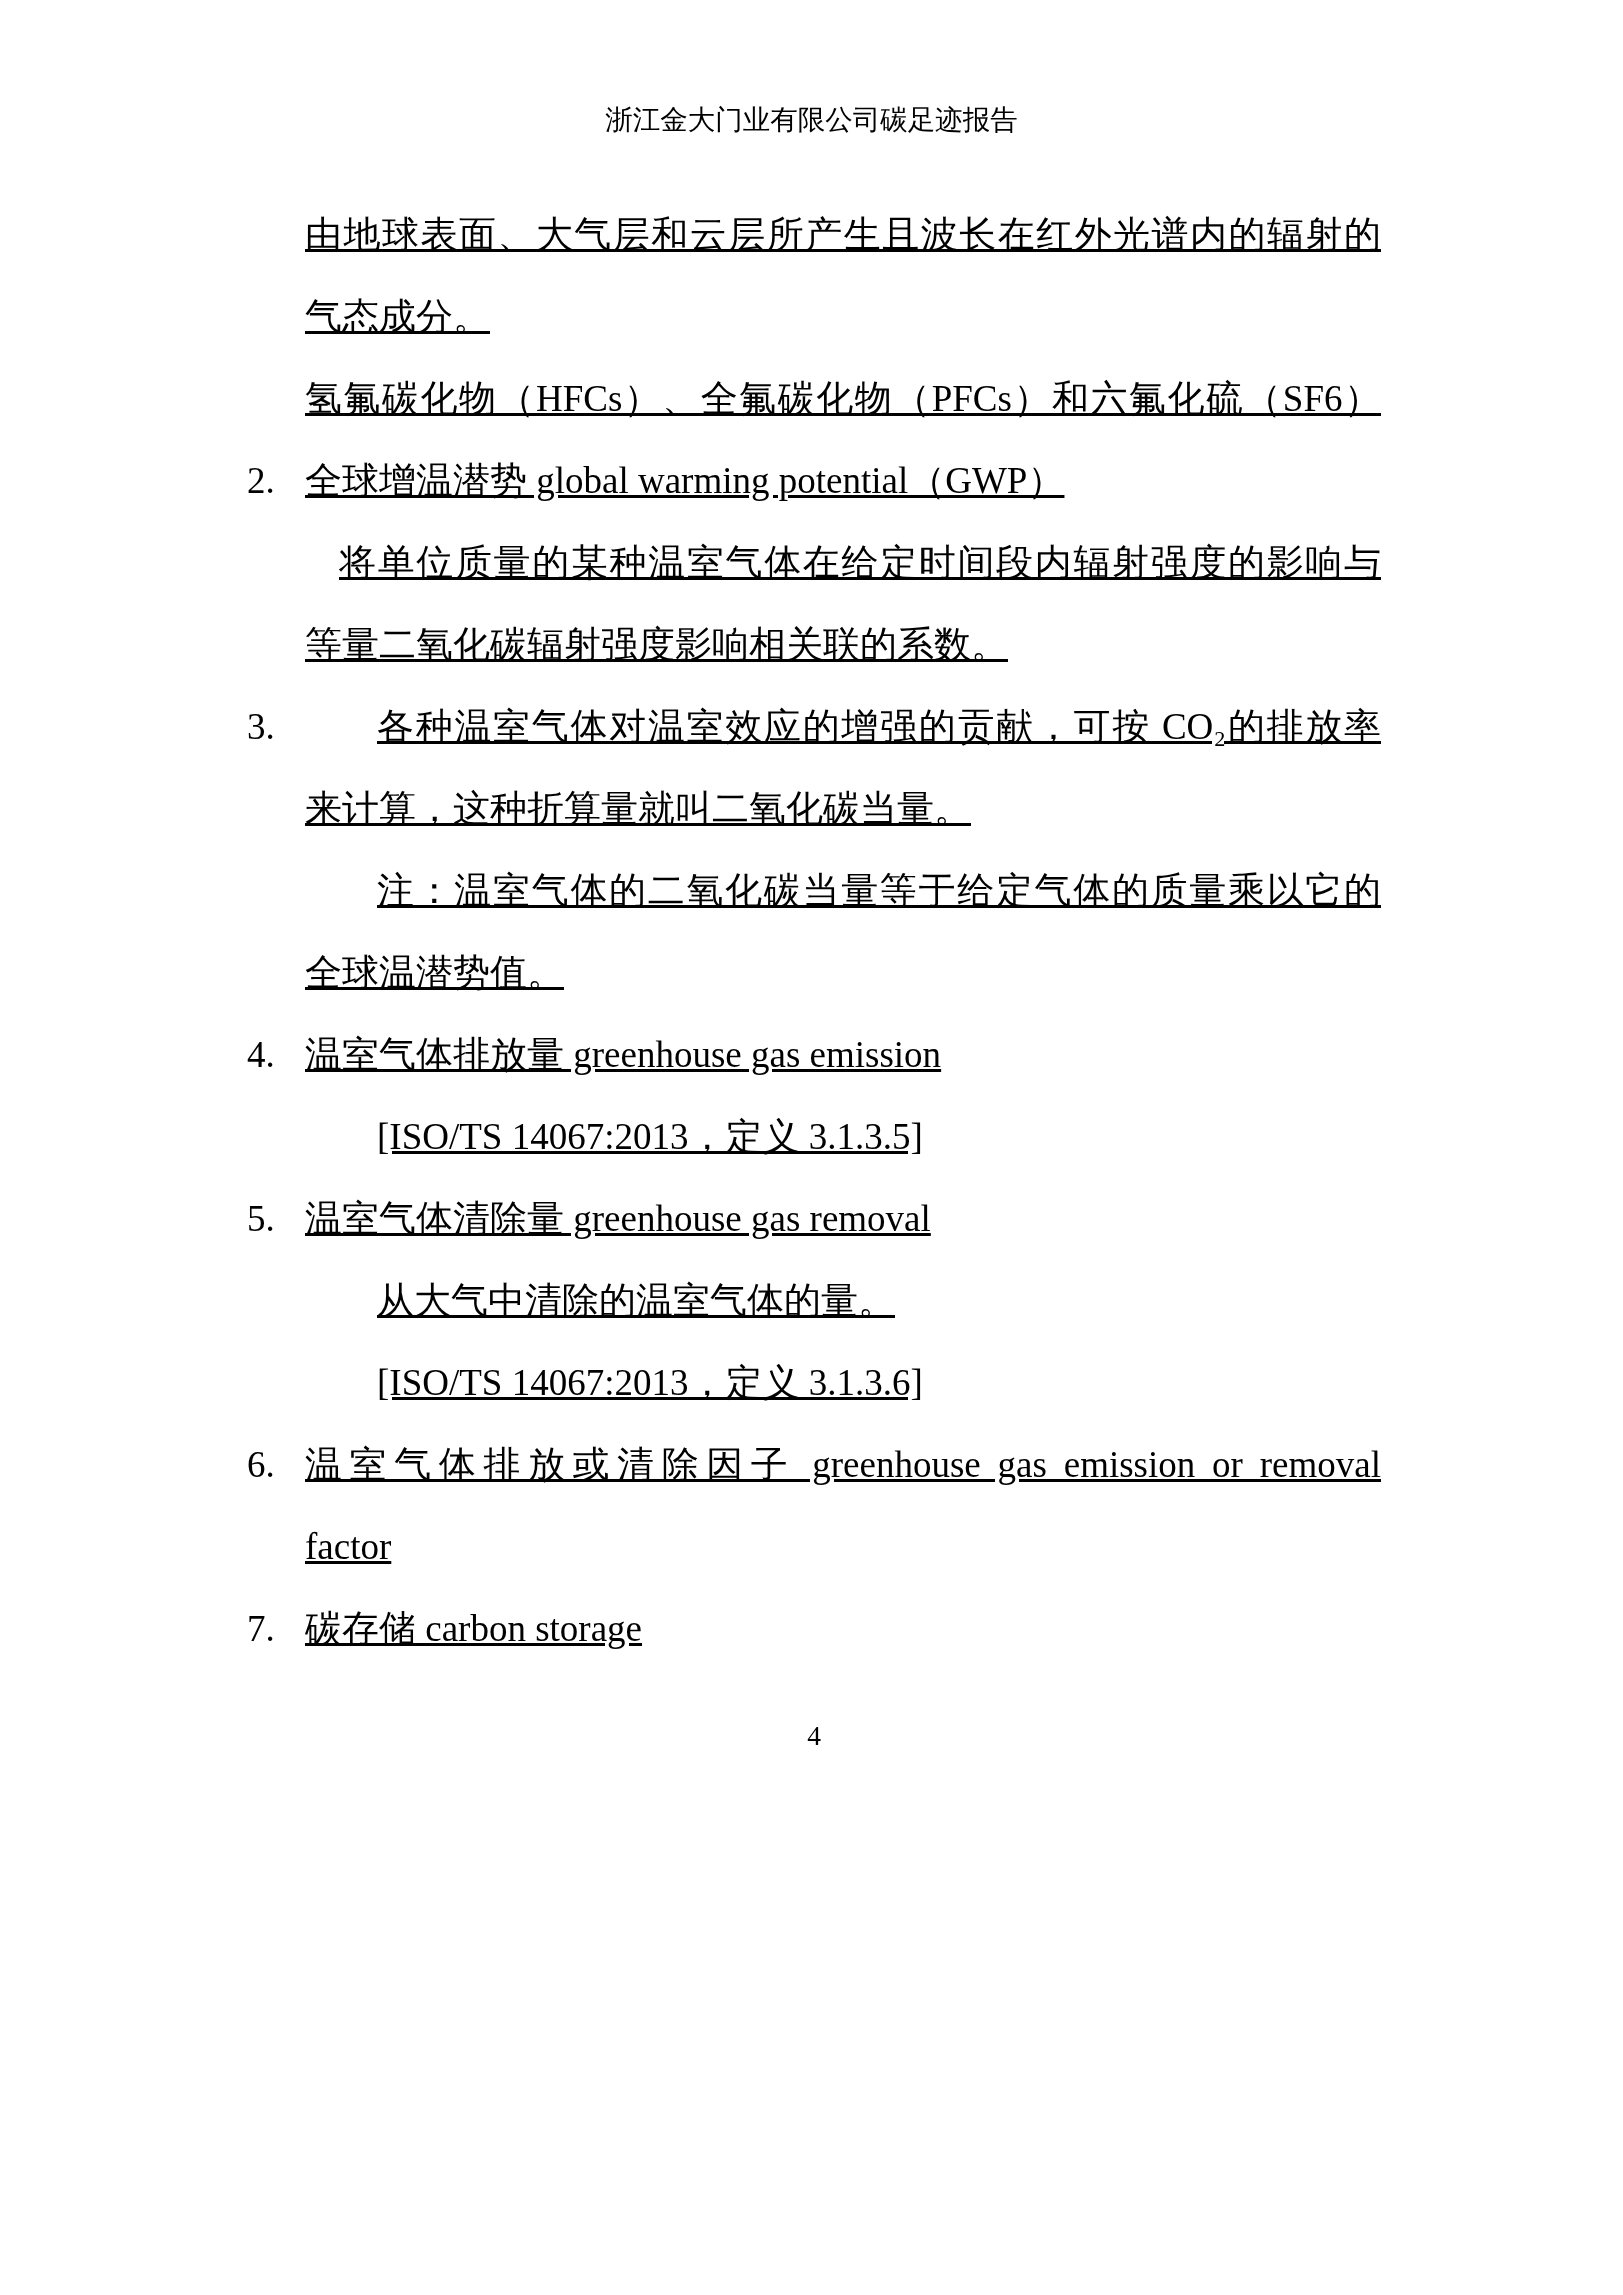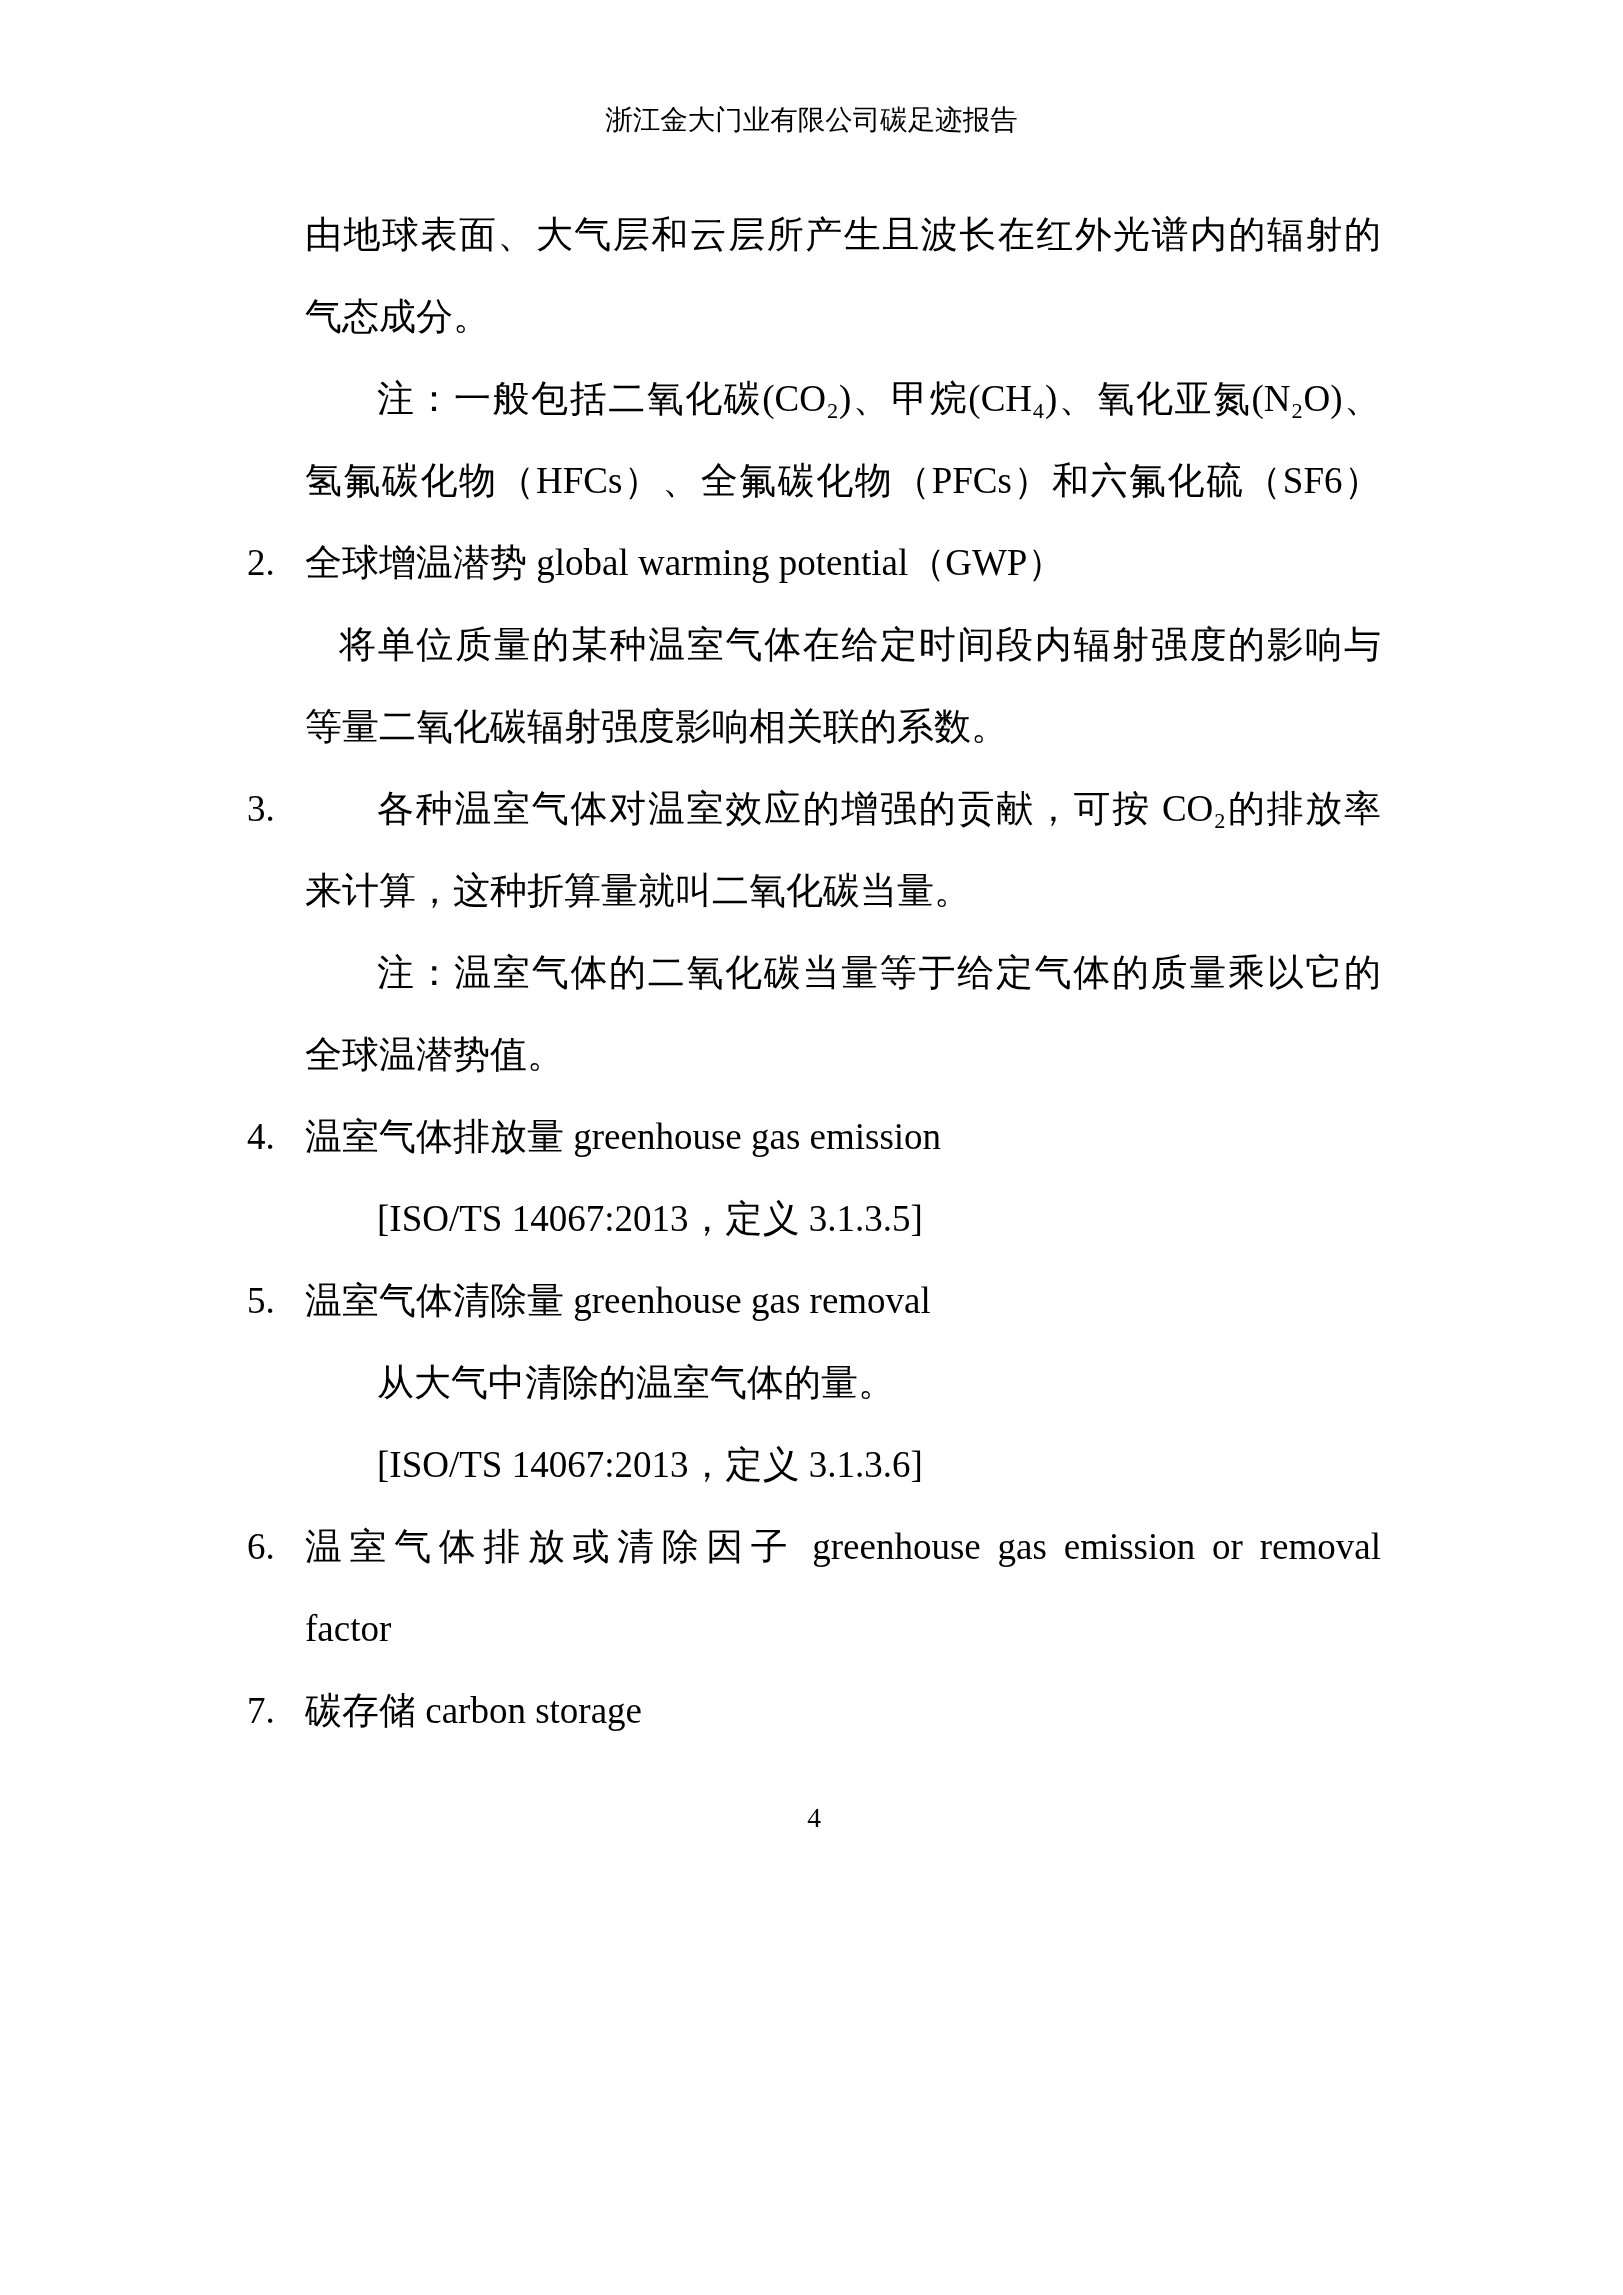--- a/index.html
+++ b/index.html
@@ -29,20 +29,21 @@
     margin-left: 247px;
     width: 1134px;
     font-size: 37px;
     color: #000000;
   }
   .line {
     position: relative;
     line-height: 82px;
     padding-left: 58px;
     text-align: left;
+    text-decoration: underline;
   }
   .line .num {
     position: absolute;
     left: 0;
     top: 0;
     line-height: 82px;
   }
   .ind-b { padding-left: 92px; }
   .ind-c { padding-left: 130px; }
   .ind-d { padding-left: 144px; }
@@ -65,21 +66,20 @@
   <div class="hdr">
     <span>浙江金大门业有限公司碳足迹报告</span>
   </div>
 
   <div class="content">
 
     <div class="line jf"><span>由地球表面、大气层和云层所产生且波长在红外光谱内的辐射的</span></div>
 
     <div class="line"><span>气态成分。</span></div>
 
-    <div class="line ind-c jf"><span>注：一般包括二氧化碳(CO₂)、甲烷(CH₄)、氧化亚氮(N₂O)、</span></div>
 
     <div class="line jf"><span>氢氟碳化物（HFCs）、全氟碳化物（PFCs）和六氟化硫（SF6）</span></div>
 
 
     <div class="line"><span class="num">2.</span><span>全球增温潜势 global warming potential（GWP）</span></div>
 
     <div class="line ind-b jf"><span>将单位质量的某种温室气体在给定时间段内辐射强度的影响与</span></div>
 
     <div class="line"><span>等量二氧化碳辐射强度影响相关联的系数。</span></div>
 

